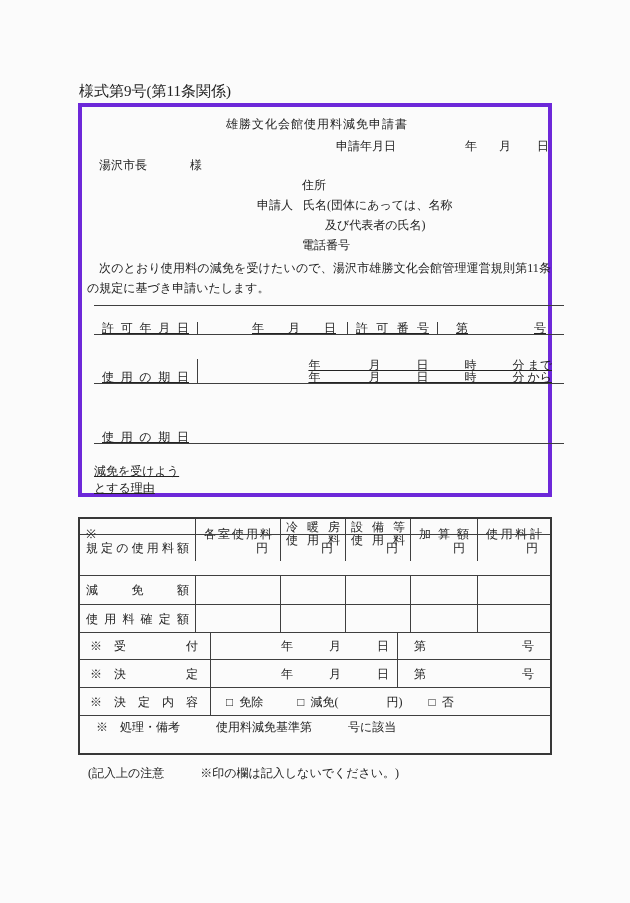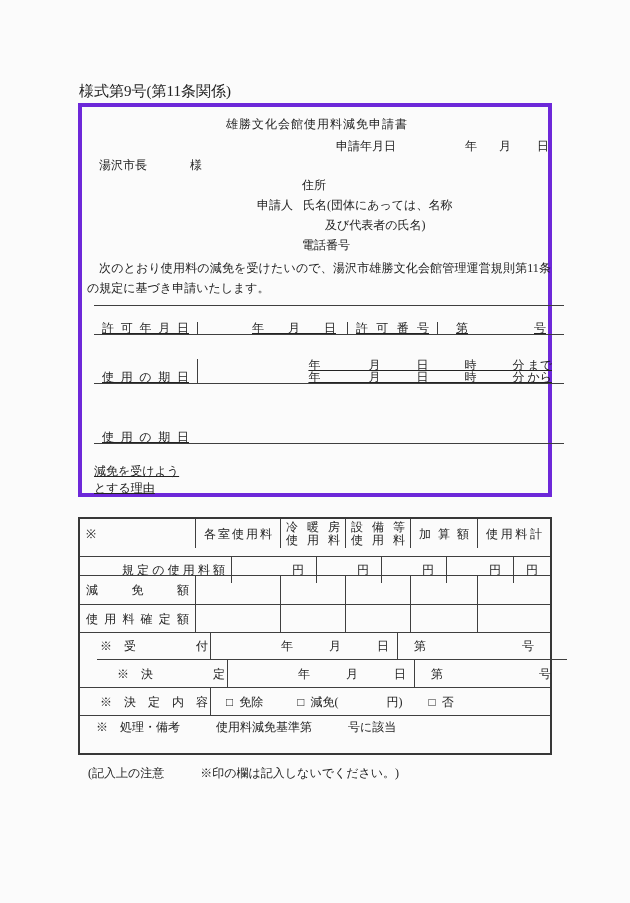--- a/index.html
+++ b/index.html
@@ -45,39 +45,39 @@
   .t1-no{flex:1;justify-content:space-between;padding:0 18px;}
   .t1-period{flex:1;flex-direction:column;justify-content:space-evenly;align-items:flex-end;padding-right:12px;}
   .t1-empty{flex:1;}
   .t1-reason{width:103px;line-height:17px;align-items:center;}
 
   
   .box2{left:78px;top:517px;width:474px;height:238px;border:2px solid #383838;box-sizing:border-box;}
   .t2row{left:0;width:470px;box-sizing:border-box;display:flex;align-items:stretch;}
   .t2row + .t2row, .t2row.bt{border-top:1px solid #3f3f3f;}
   .t2r1{top:0;height:29px;}
-  .t2r2{top:37px;height:27px;padding-left:36px;}
+  .t2r2{top:15px;height:27px;}
   .t2r3{top:56px;height:29px;}
   .t2r4{top:85px;height:28px;}
   .t2r5{top:113px;height:27px;}
-  .t2r6{top:140px;height:28px;margin-left:17px;}
+  .t2r6{top:140px;height:28px;}
   .t2r7{top:168px;height:28px;}
   .t2r8{top:196px;height:38px;}
   .c-mark{width:115px;padding-left:6px;}
   .c-h1{width:85px;}
   .c-h2{width:65px;}
   .c-h3{width:65px;}
   .c-h4{width:67px;}
   .c-h5{flex:1;}
   .hdr2{flex-direction:column;justify-content:center;}
   .hdr2 .jtext{padding:0 5px;line-height:13px;}
   .c-label{width:115px;}
   .c-label .jtext{padding:0 6px;}
   .yen{justify-content:flex-end;padding-right:12px;}
-  .c-wlabel{width:130px;padding-left:20px;text-align:right;}
+  .c-wlabel{width:130px;padding-left:10px;text-align:right;}
   .c-date{width:187px;justify-content:flex-end;padding-right:8px;}
   .c-no{flex:1;justify-content:space-between;padding:0 16px;}
   .c-content{flex:1;padding-left:15px;align-items:center;}
   .opt{display:flex;align-items:center;}
   .opt .bx{margin-right:6px;}
   .opt2{margin-left:34px;}
   .opt3{margin-left:26px;}
   .c-full{flex:1 0 100%;align-items:flex-start;padding:5px 0 0 16px;}
 
   

